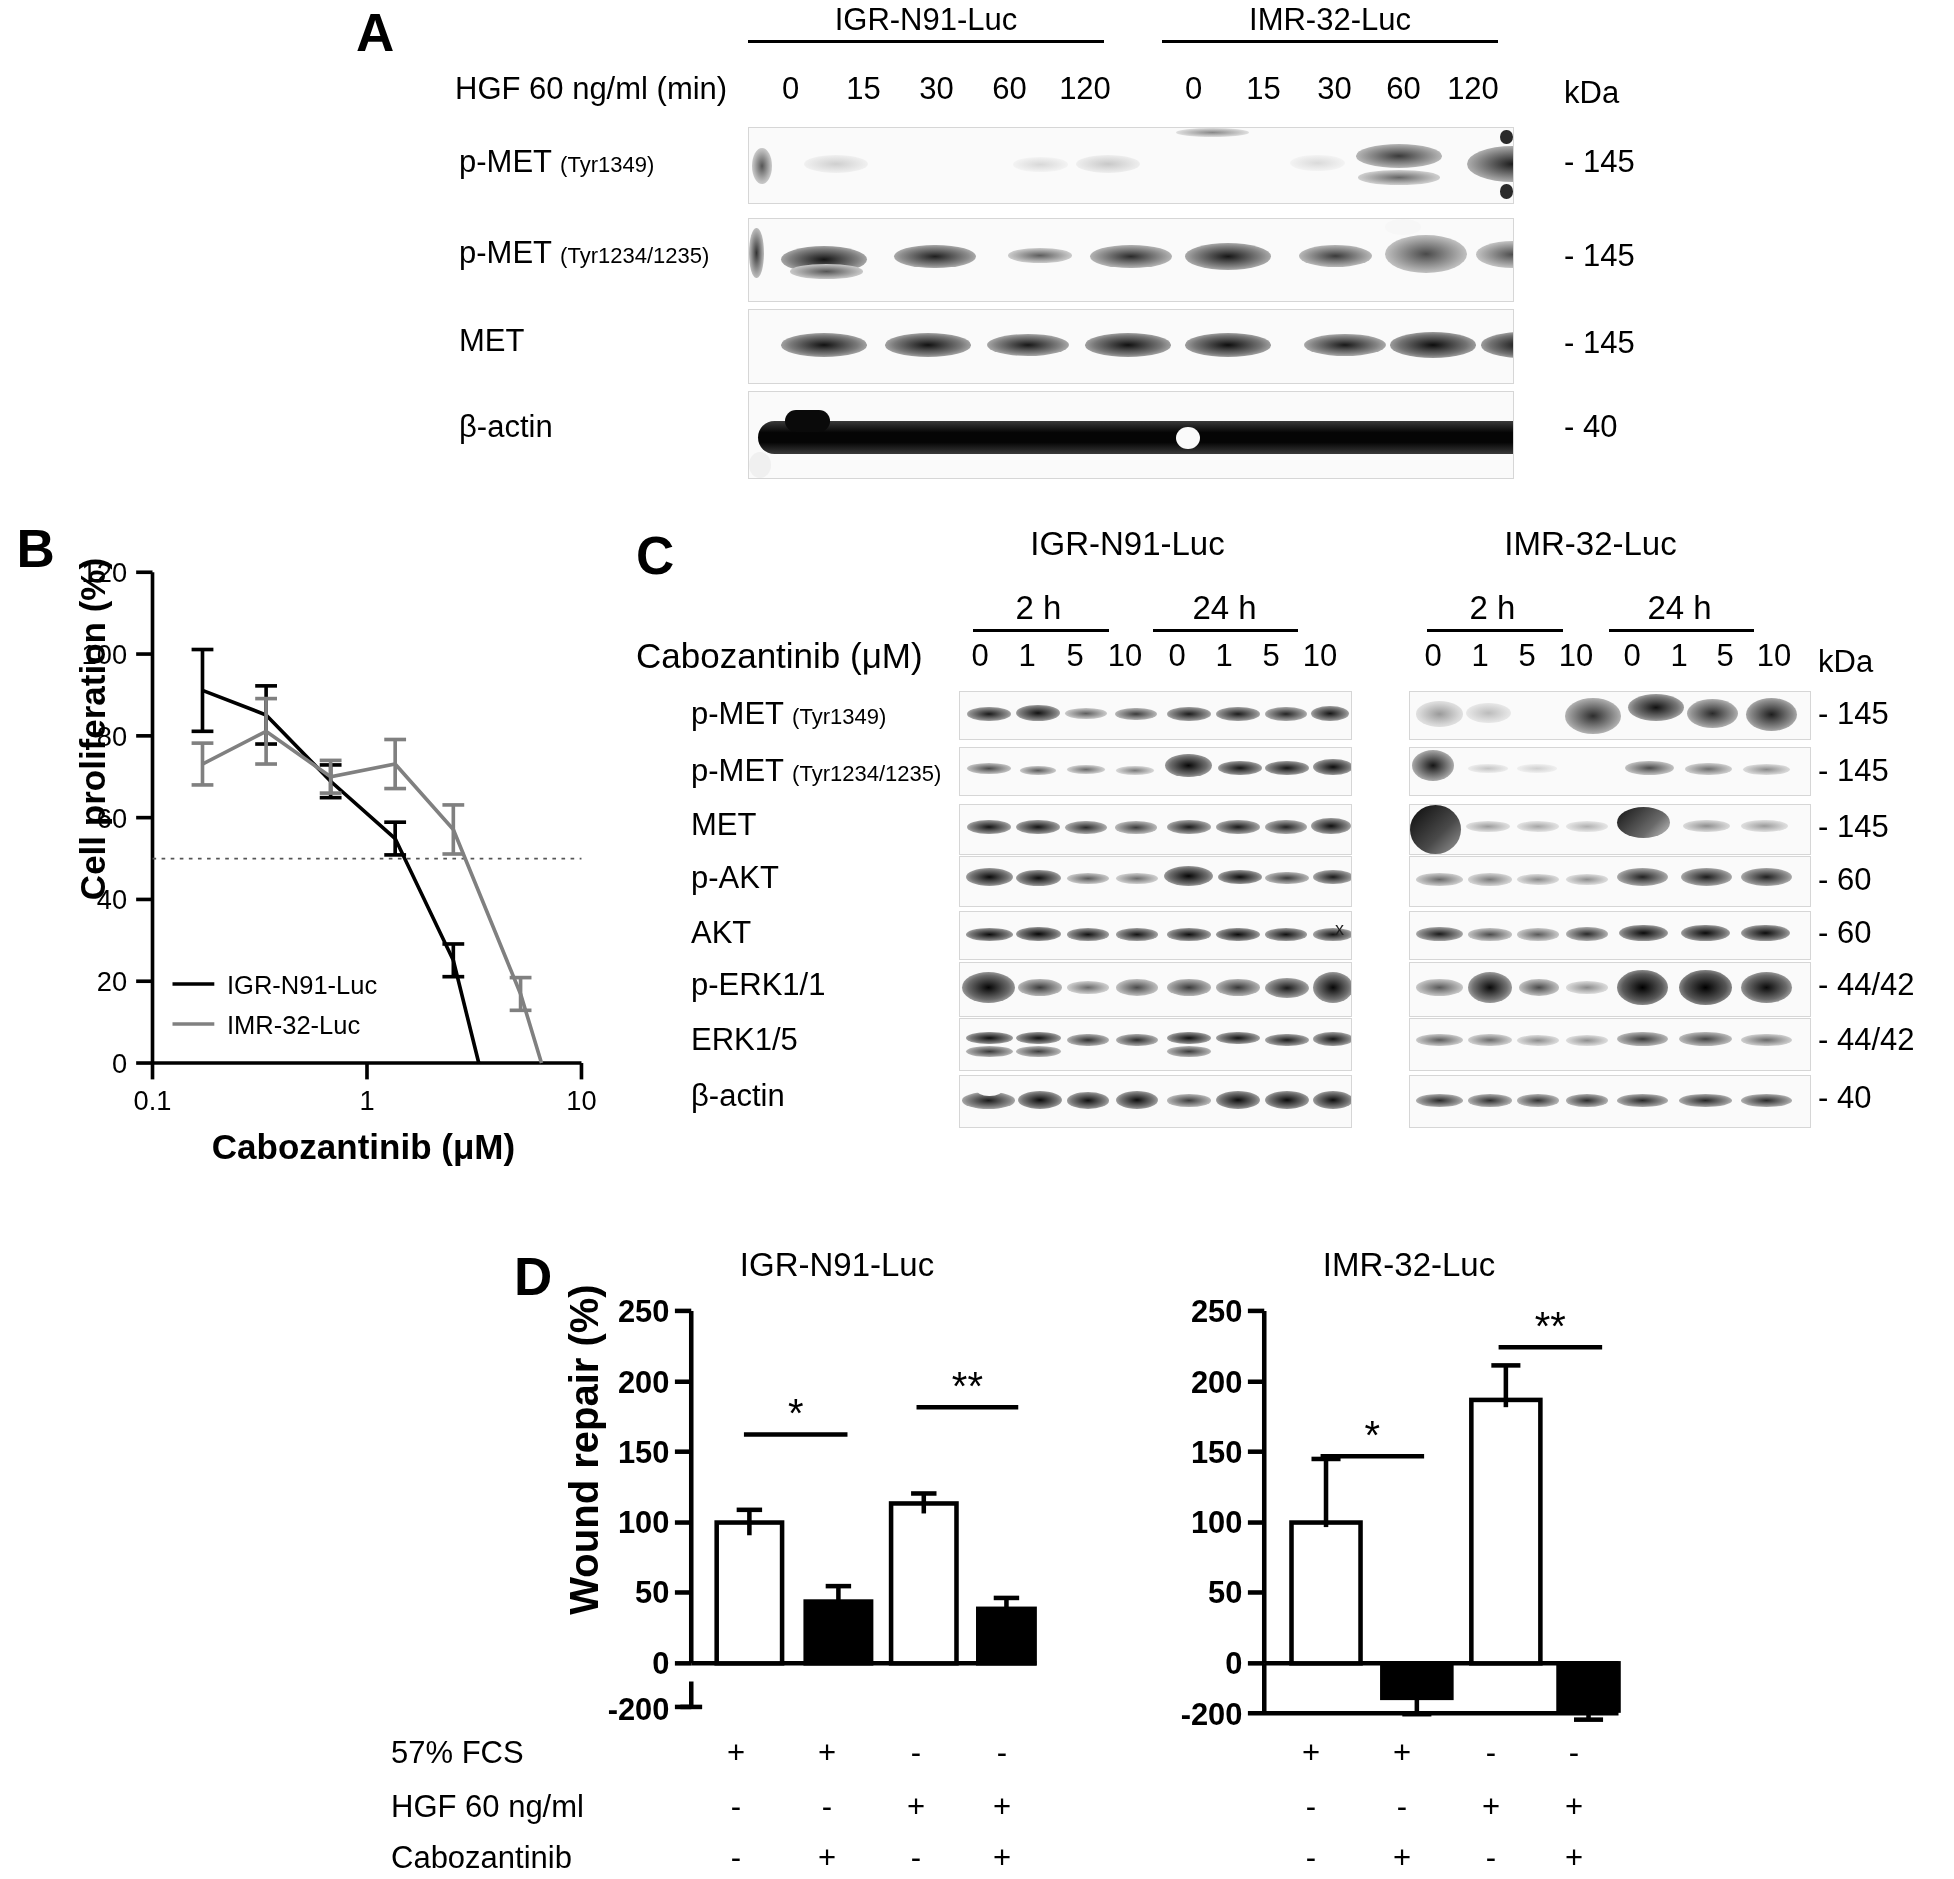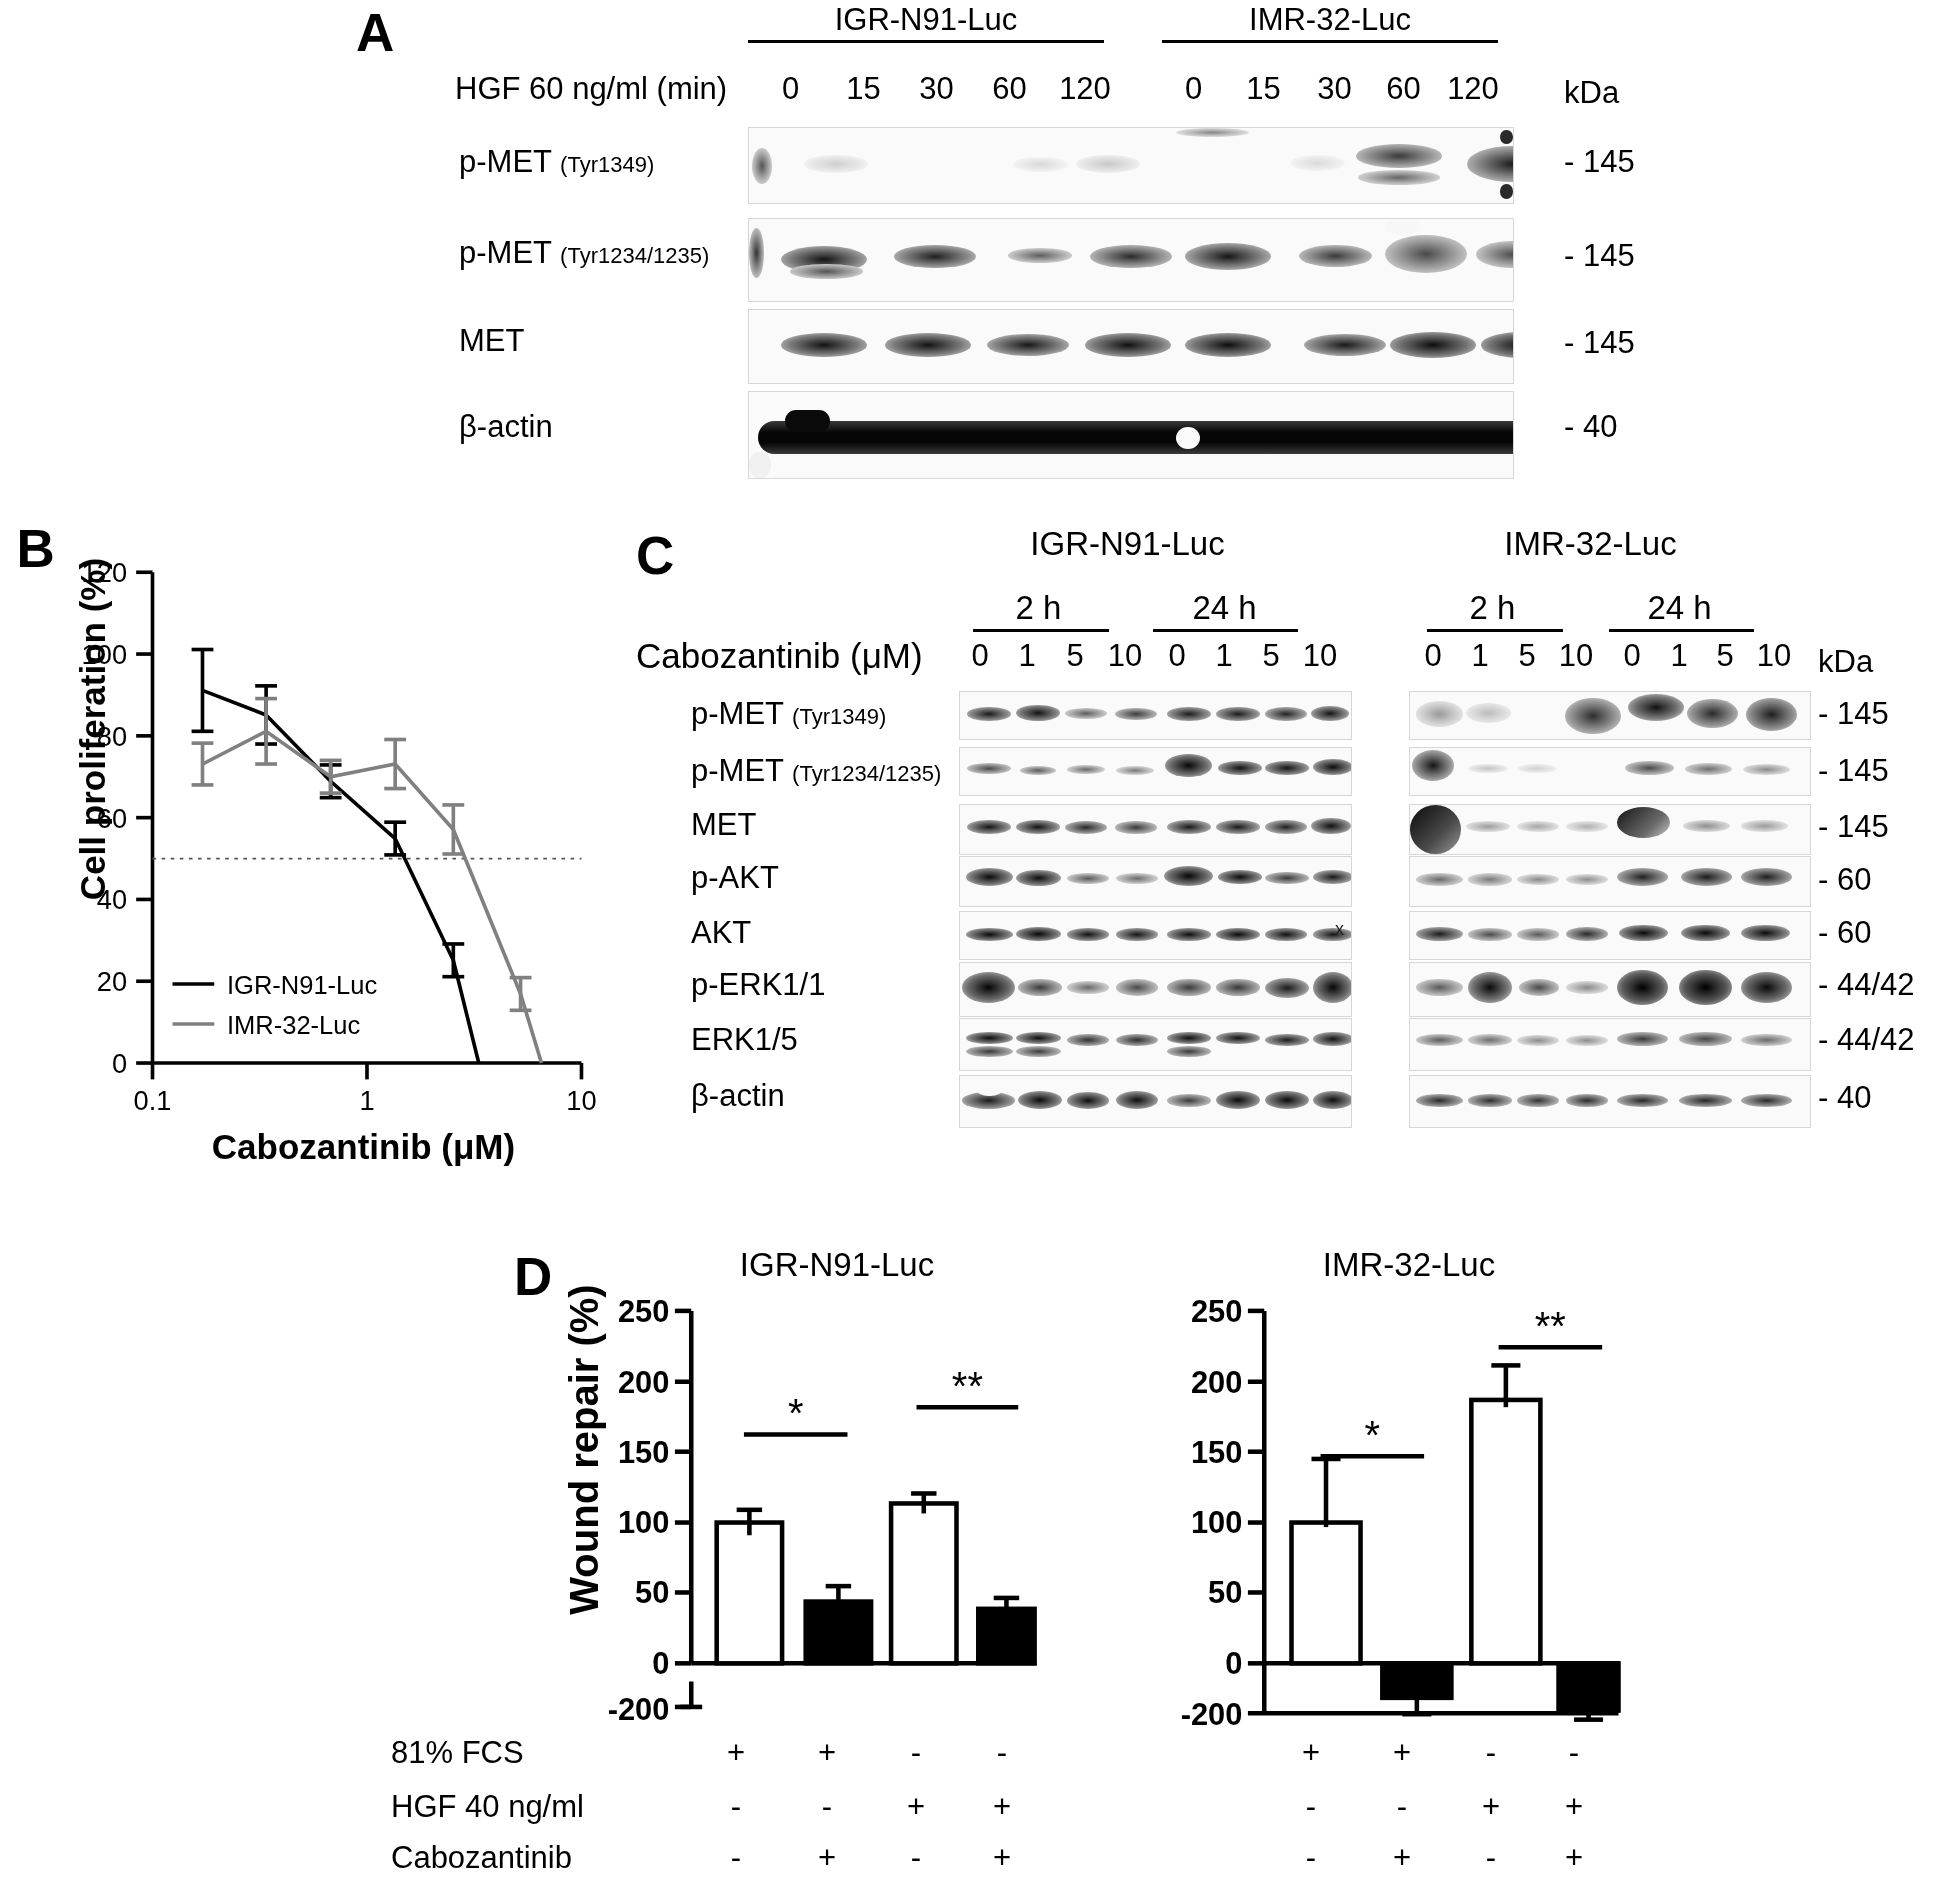--- a/index.html
+++ b/index.html
@@ -511,31 +511,31 @@
     <line x1="477" y1="452" x2="477" y2="462"></line>
         <line x1="461" y1="462" x2="493" y2="462"></line>
   </g>
   <line x1="182" y1="172" x2="296" y2="172" stroke="#000" stroke-width="5"></line>
   <text x="239" y="164" text-anchor="middle" style="font-size:44px;font-family:'Liberation Sans',sans-serif;">*</text>
   <line x1="378" y1="52" x2="492" y2="52" stroke="#000" stroke-width="5"></line>
   <text x="435" y="44" text-anchor="middle" style="font-size:44px;font-family:'Liberation Sans',sans-serif;">**</text>
 </svg>
 </div>
 
-<div class="lbl" style="left:391px;top:1735px;font-size:31px;">81% FCS</div>
+<div class="lbl" style="left:391px;top:1735px;font-size:31px;">57% FCS</div>
 <div class="lbl ctr" style="left:718px;top:1735px;width:36px;font-size:31px;">+</div>
 <div class="lbl ctr" style="left:809px;top:1735px;width:36px;font-size:31px;">+</div>
 <div class="lbl ctr" style="left:898px;top:1735px;width:36px;font-size:31px;">-</div>
 <div class="lbl ctr" style="left:984px;top:1735px;width:36px;font-size:31px;">-</div>
 <div class="lbl ctr" style="left:1293px;top:1735px;width:36px;font-size:31px;">+</div>
 <div class="lbl ctr" style="left:1384px;top:1735px;width:36px;font-size:31px;">+</div>
 <div class="lbl ctr" style="left:1473px;top:1735px;width:36px;font-size:31px;">-</div>
 <div class="lbl ctr" style="left:1556px;top:1735px;width:36px;font-size:31px;">-</div>
 
-<div class="lbl" style="left:391px;top:1789px;font-size:31px;">HGF 40 ng/ml</div>
+<div class="lbl" style="left:391px;top:1789px;font-size:31px;">HGF 60 ng/ml</div>
 <div class="lbl ctr" style="left:718px;top:1789px;width:36px;font-size:31px;">-</div>
 <div class="lbl ctr" style="left:809px;top:1789px;width:36px;font-size:31px;">-</div>
 <div class="lbl ctr" style="left:898px;top:1789px;width:36px;font-size:31px;">+</div>
 <div class="lbl ctr" style="left:984px;top:1789px;width:36px;font-size:31px;">+</div>
 <div class="lbl ctr" style="left:1293px;top:1789px;width:36px;font-size:31px;">-</div>
 <div class="lbl ctr" style="left:1384px;top:1789px;width:36px;font-size:31px;">-</div>
 <div class="lbl ctr" style="left:1473px;top:1789px;width:36px;font-size:31px;">+</div>
 <div class="lbl ctr" style="left:1556px;top:1789px;width:36px;font-size:31px;">+</div>
 
 <div class="lbl" style="left:391px;top:1840px;font-size:31px;">Cabozantinib</div>

